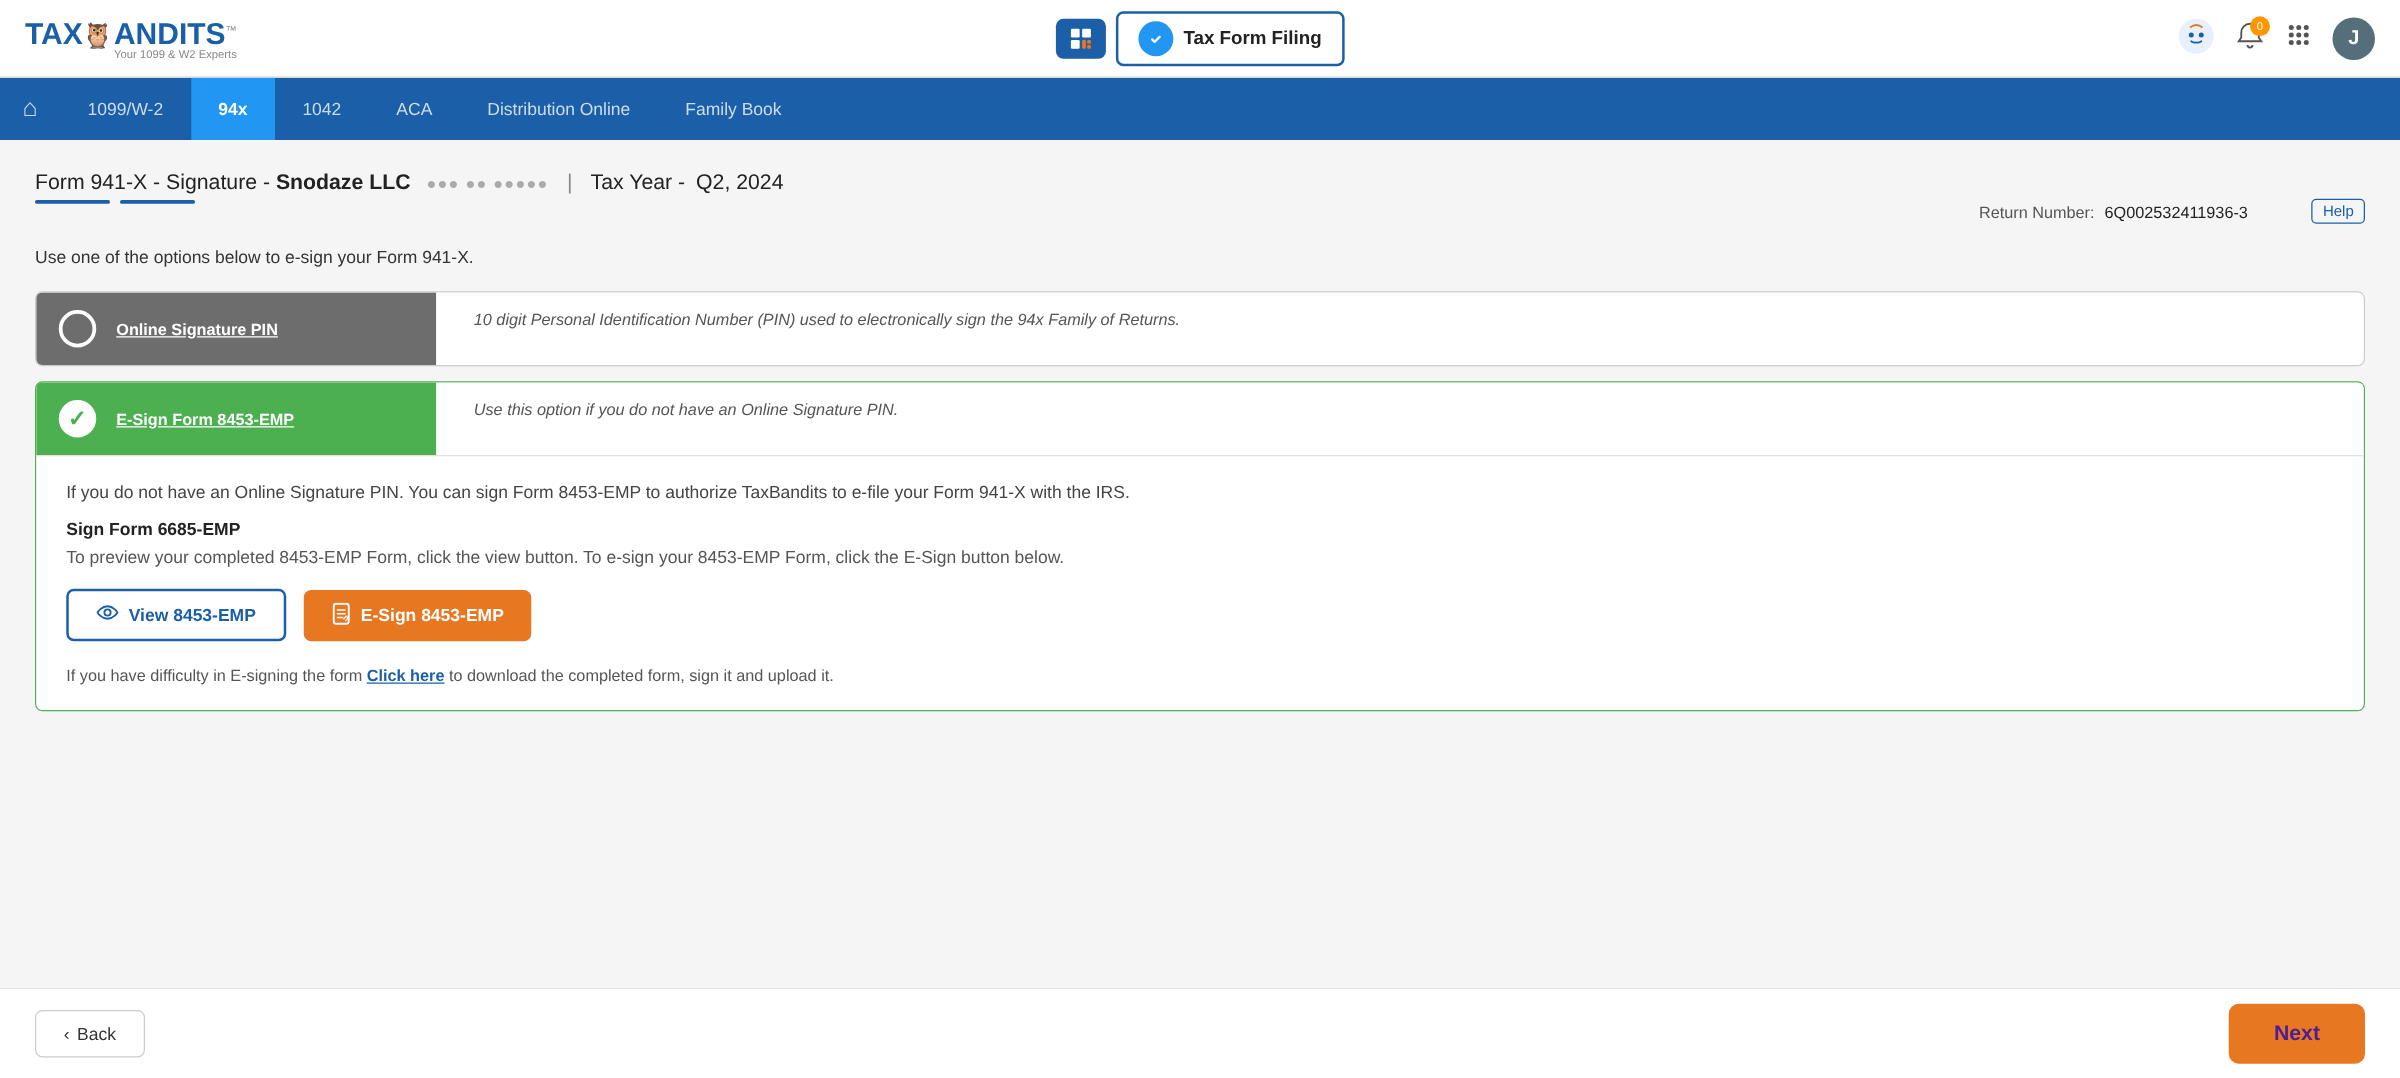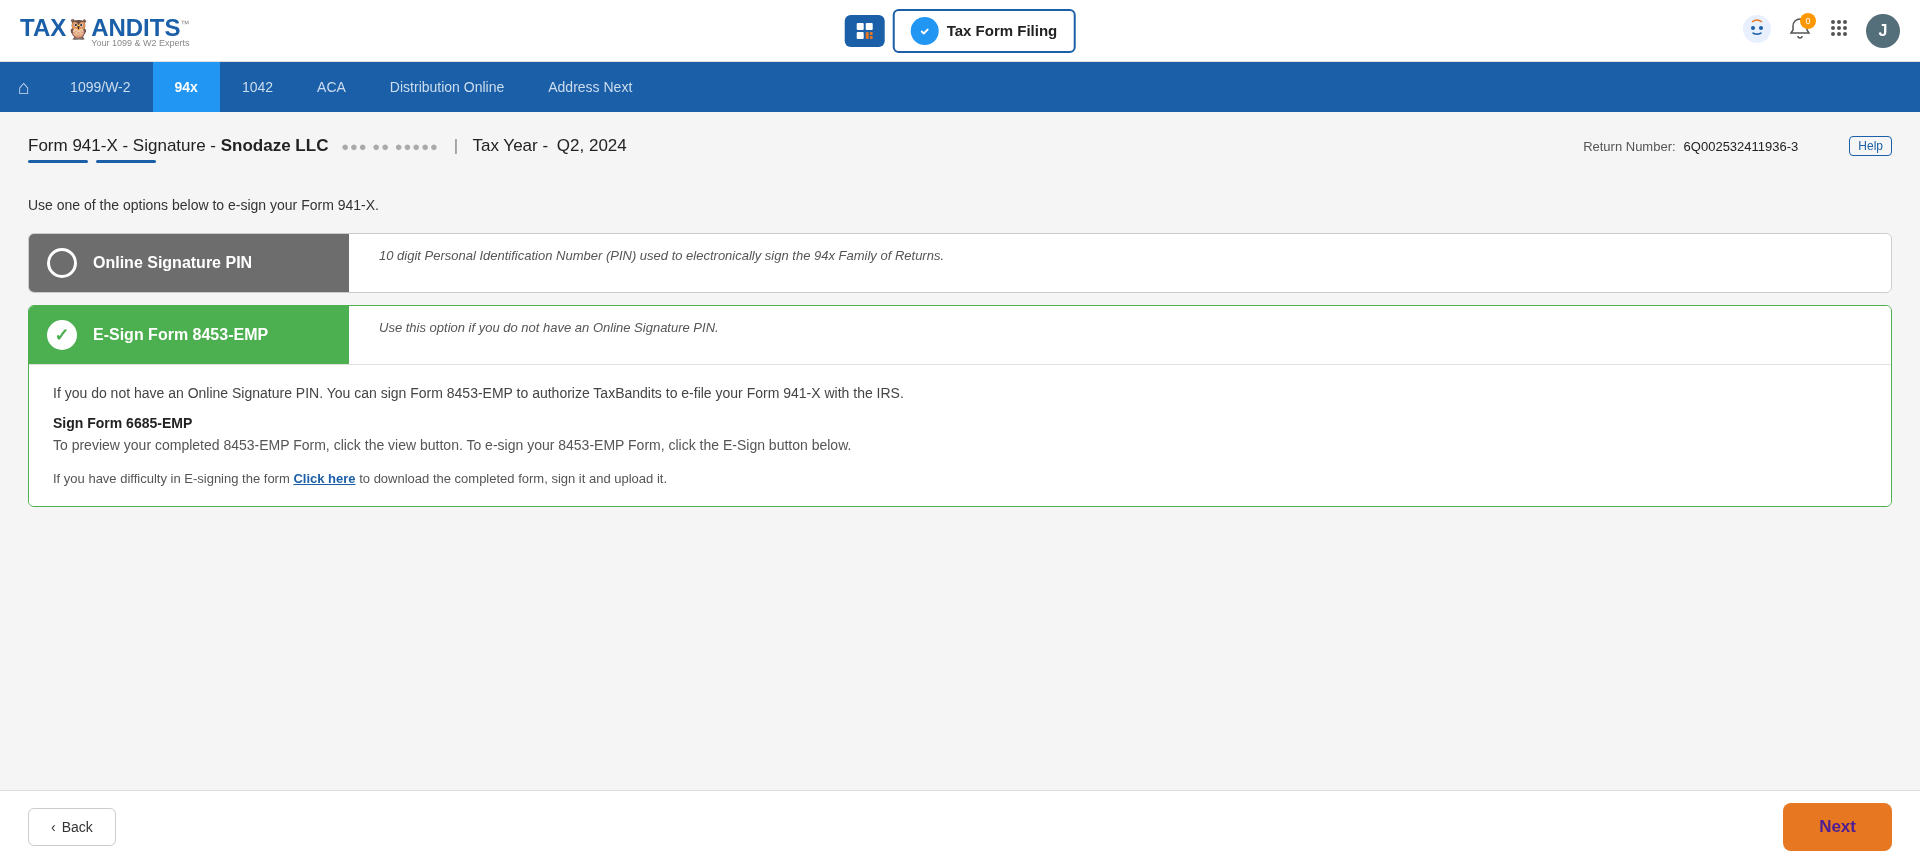--- a/index.html
+++ b/index.html
@@ -150,21 +150,21 @@
     
     .main {
       padding: 24px 28px 100px;
       background: #f5f5f5;
       min-height: calc(862px - 112px);
     }
 
     
     .page-title-row {
       display: flex;
-      align-items: flex-start;
+      align-items: flex-end;
       justify-content: space-between;
       margin-bottom: 18px;
     }
     .page-title {
       font-size: 17px;
       color: #222;
     }
     .page-title .company-name {
       font-weight: 800;
     }
@@ -254,22 +254,23 @@
     .radio-circle.checked {
       background: #fff;
     }
     .check-mark {
       color: #4caf50;
       font-size: 18px;
       font-weight: 900;
     }
     .option-title {
       color: #fff;
-      font-size: 16px;
+      font-size: 13px;
       font-weight: 700;
+      text-decoration: underline;
     }
     .option-desc {
       flex: 1;
       font-size: 13px;
       color: #555;
       padding: 14px 30px;
       background: #fff;
       font-style: italic;
     }
 
@@ -458,21 +459,21 @@
   <div class="nav-item">
     <span>1042</span>
   </div>
   <div class="nav-item">
     <span>ACA</span>
   </div>
   <div class="nav-item">
     <span>Distribution Online</span>
   </div>
   <div class="nav-item">
-    <span>Address Next</span>
+    <span>Family Book</span>
   </div>
 </div>
 
 <div class="main">
 
   <div class="page-title-row">
     <div>
       <div class="page-title">
         <span>Form 941-X - Signature</span>
         -
@@ -514,20 +515,41 @@
         </div>
         <span class="option-title">E-Sign Form 8453-EMP</span>
       </div>
       <div class="option-desc">Use this option if you do not have an Online Signature PIN.</div>
     </div>
 
     <div class="expanded-content">
       <p>If you do not have an Online Signature PIN. You can sign Form 8453-EMP to authorize TaxBandits to e-file your Form 941-X with the IRS.</p>
       <div class="sign-label">Sign Form 6685-EMP</div>
       <div class="sign-desc">To preview your completed 8453-EMP Form, click the view button. To e-sign your 8453-EMP Form, click the E-Sign button below.</div>
+      <div class="btn-row">
+        <button class="view-btn">
+          <span style="font-size:16px;">
+            <svg width="18" height="12" viewBox="0 0 18 12" fill="none">
+              <path d="M1 6s3-5 8-5 8 5 8 5-3 5-8 5-8-5-8-5z" stroke="#1a5fa8" stroke-width="1.5" fill="none"></path>
+              <circle cx="9" cy="6" r="2.5" stroke="#1a5fa8" stroke-width="1.5" fill="none"></circle>
+            </svg>
+          </span>
+          <span>View 8453-EMP</span>
+        </button>
+        <button class="esign-btn">
+          <span>
+            <svg width="16" height="18" viewBox="0 0 16 18" fill="none">
+              <rect x="2" y="1" width="12" height="16" rx="2" stroke="#fff" stroke-width="1.5" fill="none"></rect>
+              <path d="M5 6h6M5 9h6M5 12h4" stroke="#fff" stroke-width="1.2" stroke-linecap="round"></path>
+              <path d="M10 13l2-2 1.5 1.5-2 2" stroke="#fff" stroke-width="1" stroke-linecap="round"></path>
+            </svg>
+          </span>
+          <span>E-Sign 8453-EMP</span>
+        </button>
+      </div>
       <div class="difficulty-text">
         <span>If you have difficulty in E-signing the form </span>
         <a style="color:#1a5fa8;font-weight:700;text-decoration:underline;cursor:pointer;">Click here</a>
         <span> to download the completed form, sign it and upload it.</span>
       </div>
     </div>
   </div>
 </div>
 
 <div class="footer-bar">

